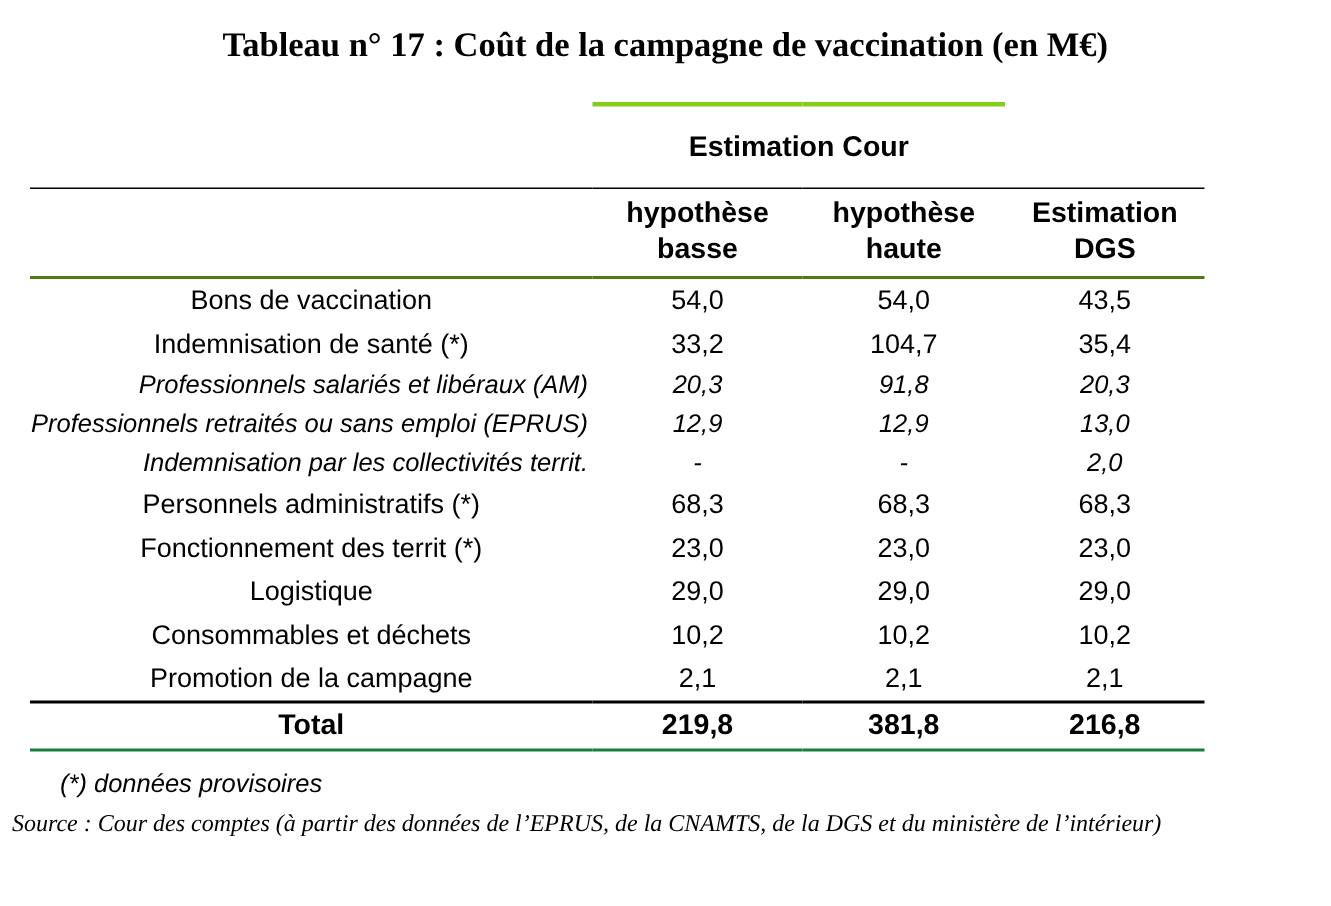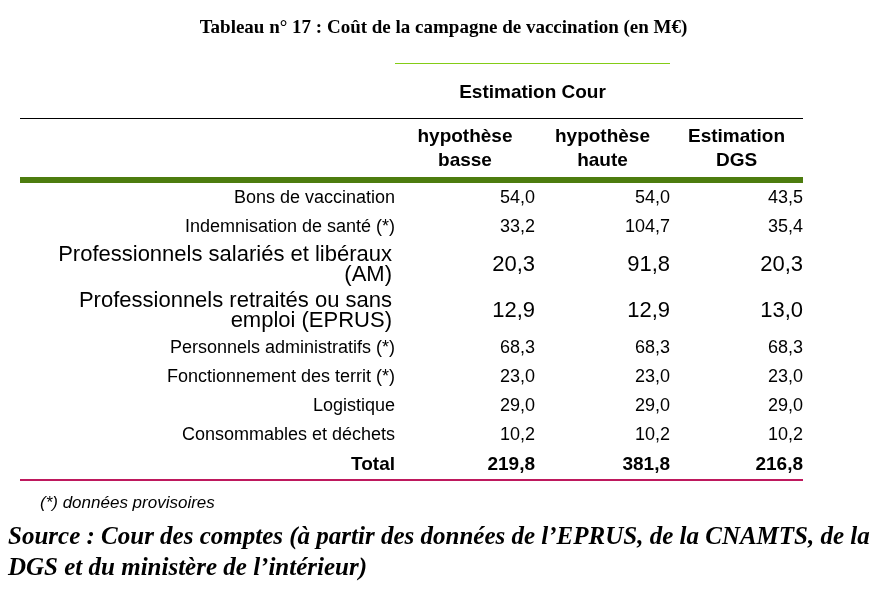--- a/index.html
+++ b/index.html
@@ -11,80 +11,79 @@
     color: #000000;
     font-family: "Liberation Sans", sans-serif;
     overflow: hidden;
   }
   .title {
     margin: 0;
     padding-top: 16px;
     text-align: center;
     font-family: "Liberation Serif", serif;
     font-weight: bold;
-    font-size: 19px;
+    font-size: 23px;
     line-height: 1.2;
   }
   table.cost-table {
     border-collapse: collapse;
     table-layout: fixed;
     width: 783px;
     margin: 24px 0 0 20px;
   }
   col.c-label { width: 375px; }
   col.c-v1 { width: 140px; }
   col.c-v2 { width: 135px; }
   col.c-v3 { width: 133px; }
 
   tr.group-row td { border-bottom: 1px solid #000; }
   td.group-cell {
-    border-top: 1px solid #84cc16;
+    border-top: 3px solid #84cc16;
     text-align: center;
     font-weight: bold;
     font-size: 19px;
     padding: 17px 0 15px 0;
     line-height: 22px;
   }
-  tr.head-row th, tr.head-row td { border-bottom: 6px solid #4d7c0f; }
+  tr.head-row th, tr.head-row td { border-bottom: 2px solid #4d7c0f; }
   th.col-head {
     font-weight: bold;
     font-size: 19px;
     text-align: center;
     line-height: 24px;
     padding: 5px 0;
     vertical-align: middle;
   }
   tr.row td { vertical-align: middle; font-size: 18px; line-height: 21px; padding: 4px 0; }
-  td.lbl { text-align: right; padding-left: 10px; }
-  tr.sub td { font-size: 22px; line-height: 20px; padding: 3px 0; }
+  td.lbl { text-align: center; padding-left: 10px; }
+  tr.sub td { font-style: italic; font-size: 17px; line-height: 20px; padding: 3px 0; }
   tr.sub td.lbl { text-align: right; padding-right: 3px; padding-left: 0; }
-  td.val { text-align: right; }
+  td.val { text-align: center; }
   tr.last-data-row td { border-bottom: 2px solid #000; }
   tr.total-row td {
     font-weight: bold;
     font-size: 19px;
     line-height: 22px;
     padding: 4px 0;
-    border-bottom: 2px solid #be185d;
+    border-bottom: 2px solid #15803d;
     vertical-align: middle;
   }
   .footnote {
     margin: 12px 0 0 40px;
     font-style: italic;
     font-size: 17px;
     line-height: 1.2;
   }
   .source {
     margin: 7px 0 0 8px;
     width: 872px;
     font-family: "Liberation Serif", serif;
     font-style: italic;
-    font-size: 25px;
+    font-size: 16px;
     line-height: 1.25;
-    font-weight: bold;
   }
 </style>
 </head>
 <body>
 
 <div class="page">
 
   <div class="title">Tableau n° 17 : Coût de la campagne de vaccination (en M€)</div>
 
   <table class="cost-table">
@@ -129,20 +128,26 @@
         <td class="val">20,3</td>
       </tr>
 
       <tr class="row sub">
         <td class="lbl">Professionnels retraités ou sans emploi (EPRUS)</td>
         <td class="val">12,9</td>
         <td class="val">12,9</td>
         <td class="val">13,0</td>
       </tr>
 
+      <tr class="row sub">
+        <td class="lbl">Indemnisation par les collectivités territ.</td>
+        <td class="val">-</td>
+        <td class="val">-</td>
+        <td class="val">2,0</td>
+      </tr>
 
       <tr class="row main">
         <td class="lbl">Personnels administratifs (*)</td>
         <td class="val">68,3</td>
         <td class="val">68,3</td>
         <td class="val">68,3</td>
       </tr>
 
       <tr class="row main">
         <td class="lbl">Fonctionnement des territ (*)</td>
@@ -158,20 +163,26 @@
         <td class="val">29,0</td>
       </tr>
 
       <tr class="row main">
         <td class="lbl">Consommables et déchets</td>
         <td class="val">10,2</td>
         <td class="val">10,2</td>
         <td class="val">10,2</td>
       </tr>
 
+      <tr class="row main last-data-row">
+        <td class="lbl">Promotion de la campagne</td>
+        <td class="val">2,1</td>
+        <td class="val">2,1</td>
+        <td class="val">2,1</td>
+      </tr>
 
       <tr class="total-row">
         <td class="lbl">Total</td>
         <td class="val">219,8</td>
         <td class="val">381,8</td>
         <td class="val">216,8</td>
       </tr>
     </tbody>
   </table>
 

